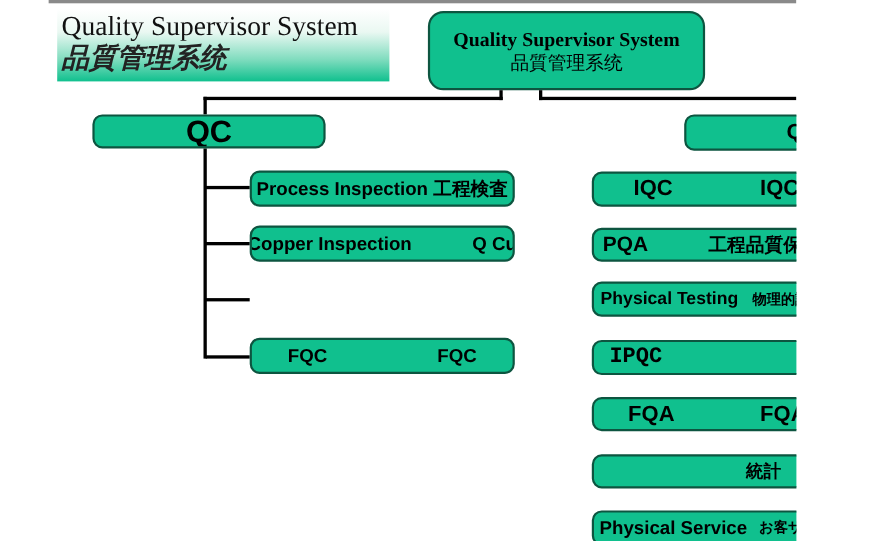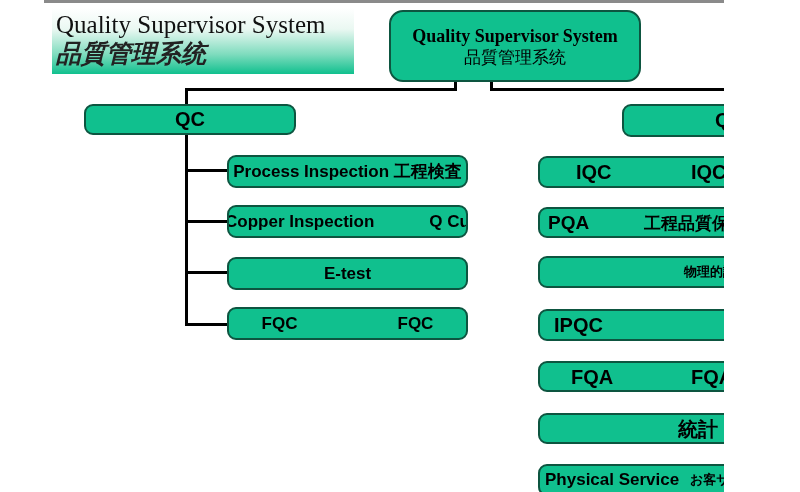--- a/index.html
+++ b/index.html
@@ -83,21 +83,21 @@
     line-height: 21px;
   }
 
   .line { background: var(--connector, #000000); position: absolute; }
 
   #qc-box {
     left: 40px; top: 104px;
     width: 212px; height: 31px;
     justify-content: center;
     font-weight: bold;
-    font-size: 20px;
+    font-size: 28px;
   }
   #qa-box {
     left: 578px; top: 104px;
     width: 216px; height: 33px;
     justify-content: center;
     font-weight: bold;
     font-size: 20px;
   }
 
   .l-child {
@@ -148,57 +148,55 @@
     <div class="line" style="left:143px; top:271px; width:40px; height:3px;"></div>
     <div class="line" style="left:143px; top:323px; width:40px; height:3px;"></div>
 
     <div class="node abs rounded-sm l-child" style="top:155px;">
       <span>Process Inspection 工程検査</span>
     </div>
     <div class="node abs rounded-sm l-child" style="top:205px; gap:55px;">
       <span>Copper Inspection</span>
       <span>Q Cu</span>
     </div>
-    <div class="node abs rounded-sm l-child" style="top:257px;">
-      <span>E-test</span>
-    </div>
     <div class="node abs rounded-sm l-child" style="top:307px; gap:100px;">
       <span>FQC</span>
       <span>FQC</span>
     </div>
 
     <div id="qa-box" class="node abs rounded-sm">
       <span>QA</span>
     </div>
 
     <div class="node abs rounded-sm r-child" style="top:156px; font-size:20px;">
       <span class="tok" style="left:36px;">IQC</span>
       <span class="tok" style="left:151px;">IQC</span>
     </div>
 
     <div class="node abs rounded-sm r-child" style="top:207px; height:31px; font-size:19px;">
       <span class="tok" style="left:8px;">PQA</span>
       <span class="tok" style="left:104px; font-size:17px;">工程品質保</span>
     </div>
 
     <div class="node abs rounded-sm r-child" style="top:256px; font-size:16px;">
+      <span class="tok" style="left:6px;">Physical Testing</span>
       <span class="tok" style="left:144px; font-size:13px;">物理的試</span>
     </div>
 
     <div class="node abs rounded-sm r-child" style="top:309px; font-size:20px;">
-      <span class="tok" style="left:14px;">IPQC</span>
+      <span class="tok" style="left:14px;font-family:Liberation Mono, monospace;">IPQC</span>
     </div>
 
     <div class="node abs rounded-sm r-child" style="top:361px; height:31px; font-size:20px;">
       <span class="tok" style="left:31px;">FQA</span>
       <span class="tok" style="left:151px;">FQA</span>
     </div>
 
     <div class="node abs rounded-sm r-child" style="top:413px; height:31px; font-size:17px;">
-      <span class="tok" style="left:138px; font-size:20px;">統計</span>
+      <span class="tok" style="left:138px; font-size:16px;">統計</span>
     </div>
 
     <div class="node abs rounded-sm r-child" style="top:464px; font-size:17px;">
       <span class="tok" style="left:5px;">Physical Service</span>
       <span class="tok" style="left:150px; font-size:13px;">お客サー</span>
     </div>
 
   </div>
 </div>
 

